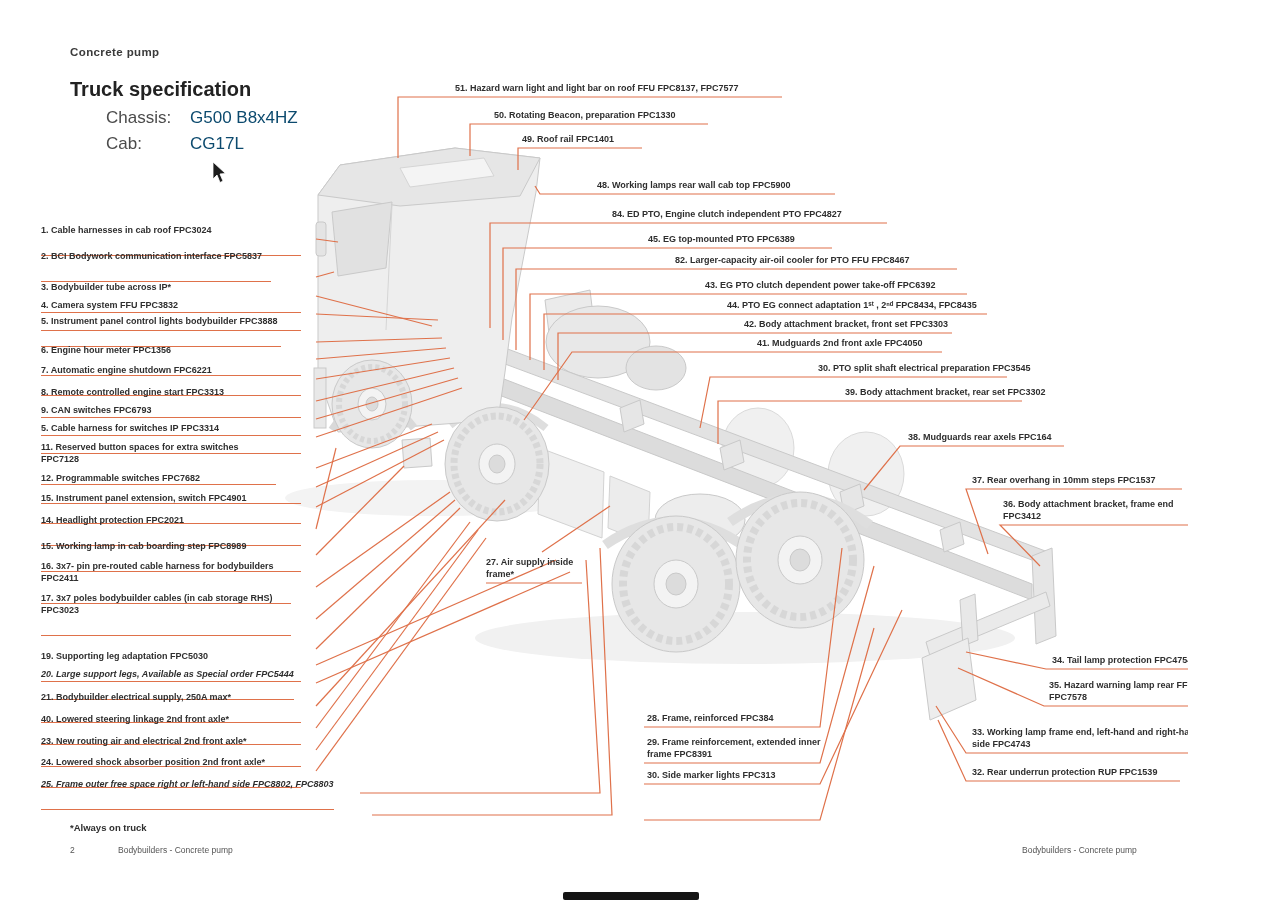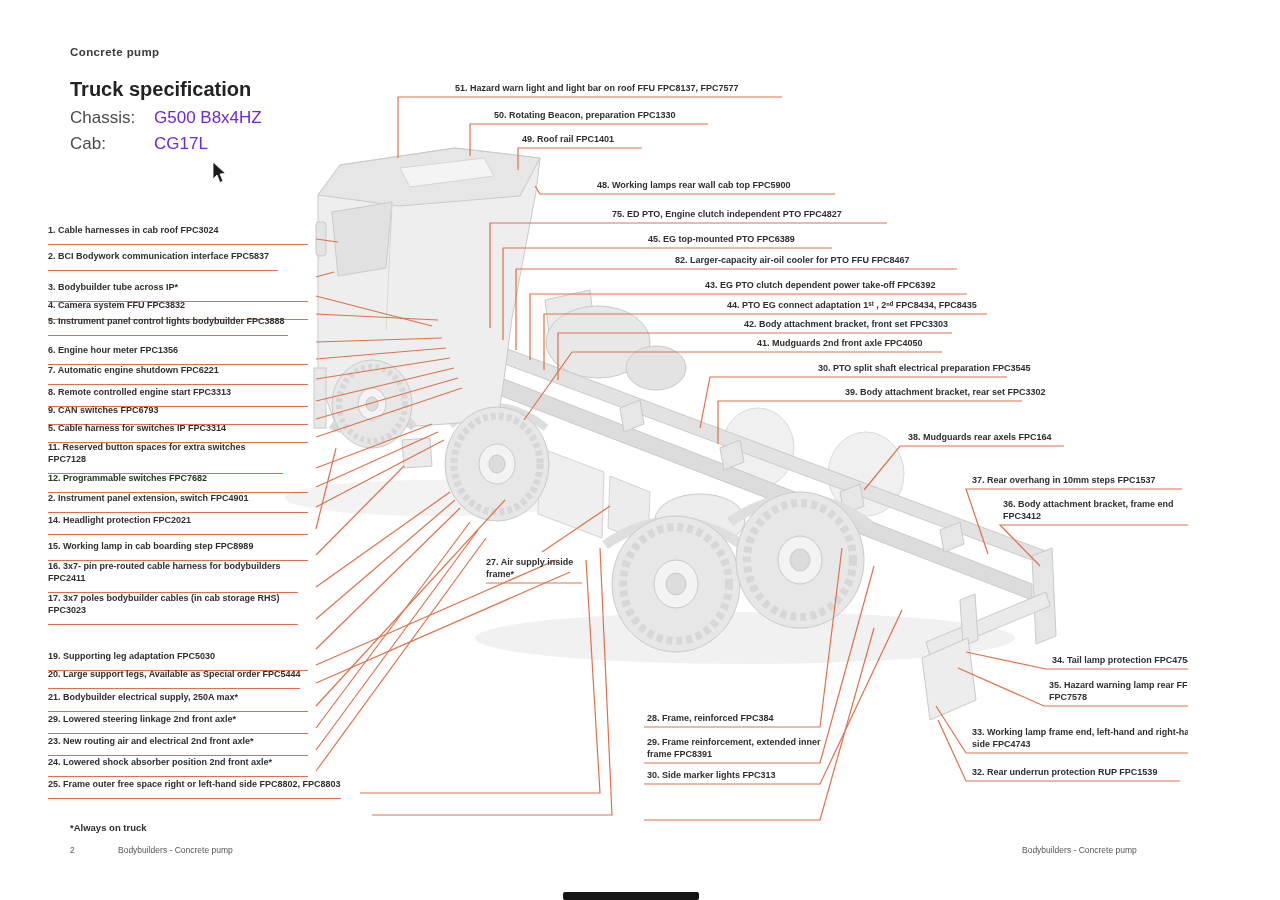--- a/index.html
+++ b/index.html
@@ -3,26 +3,26 @@
 <meta charset="utf-8">
 <style>
   html,body{margin:0;padding:0;background:#ffffff;}
   .page{
     position:relative;width:1188px;height:900px;background:#ffffff;overflow:hidden;
     font-family:"Liberation Sans","DejaVu Sans",sans-serif;color:#2f2f2f;
   }
   .category{position:absolute;left:70px;top:46px;font-size:11.5px;font-weight:bold;color:#3a3a3a;letter-spacing:.4px;}
   .title{position:absolute;left:70px;top:78px;font-size:20px;font-weight:bold;color:#222;margin:0;}
   .specrow{position:absolute;left:70px;font-size:17px;color:#4b4b4b;}
-  .specrow .lbl{display:inline-block;width:84px;}
-  .specrow .val{color:#6d28d9;}
+  .specrow .lbl{display:inline-block;width:84px;margin-left:36px;}
+  .specrow .val{color:#0c4a6e;}
   .diagram-svg{position:absolute;left:0;top:0;}
   .co{position:absolute;font-size:9px;font-weight:bold;line-height:12px;color:#2e2e2e;}
-  .co-left{left:48px;width:260px;padding-bottom:8px;border-bottom:1.4px solid #df714a;}
-  .co-left.nw{white-space:nowrap;width:auto;}
+  .co-left{left:41px;width:260px;padding-bottom:19px;border-bottom:1.4px solid #df714a;}
+  .co-left.nw{white-space:nowrap;width:auto;font-style:italic;}
   .co-top{white-space:nowrap;}
   .co-top.w{white-space:normal;}
   .footnote{position:absolute;left:70px;top:822px;font-size:9.5px;font-weight:bold;color:#2e2e2e;}
   .footer{position:absolute;left:0;right:0;top:845px;font-size:8.5px;color:#555;}
   .footer .pgnum-l{position:absolute;left:70px;}
   .footer .ftext-l{position:absolute;left:118px;}
   .footer .ftext-r{position:absolute;left:1022px;}
   .footer .pgnum-r{position:absolute;left:1203px;}
   .edgebar{position:absolute;left:563px;top:892px;width:136px;height:8px;background:#141414;border-radius:2px;}
 </style>
@@ -183,38 +183,38 @@
   <div class="co co-left" style="top:281px">3. Bodybuilder tube across IP*</div>
   <div class="co co-left" style="top:299px">4. Camera system FFU FPC3832</div>
   <div class="co co-left" style="top:315px;width:240px">5. Instrument panel control lights bodybuilder FPC3888</div>
   <div class="co co-left" style="top:344px">6. Engine hour meter FPC1356</div>
   <div class="co co-left" style="top:364px">7. Automatic engine shutdown FPC6221</div>
   <div class="co co-left" style="top:386px">8. Remote controlled engine start FPC3313</div>
   <div class="co co-left" style="top:404px">9. CAN switches FPC6793</div>
   <div class="co co-left" style="top:422px">5. Cable harness for switches IP FPC3314</div>
   <div class="co co-left" style="top:441px;width:235px">11. Reserved button spaces for extra switches FPC7128</div>
   <div class="co co-left" style="top:472px">12. Programmable switches FPC7682</div>
-  <div class="co co-left" style="top:492px">2. Instrument panel extension, switch FPC4901</div>
+  <div class="co co-left" style="top:492px">15. Instrument panel extension, switch FPC4901</div>
   <div class="co co-left" style="top:514px">14. Headlight protection FPC2021</div>
   <div class="co co-left" style="top:540px">15. Working lamp in cab boarding step FPC8989</div>
   <div class="co co-left" style="top:560px;width:250px">16. 3x7- pin pre-routed cable harness for bodybuilders FPC2411</div>
   <div class="co co-left" style="top:592px;width:250px">17. 3x7 poles bodybuilder cables (in cab storage RHS) FPC3023</div>
   <div class="co co-left" style="top:650px">19. Supporting leg adaptation FPC5030</div>
   <div class="co co-left nw" style="top:668px">20. Large support legs, Available as Special order FPC5444</div>
   <div class="co co-left" style="top:691px">21. Bodybuilder electrical supply,  250A max*</div>
-  <div class="co co-left" style="top:713px">29. Lowered steering linkage  2nd front axle*</div>
+  <div class="co co-left" style="top:713px">40. Lowered steering linkage  2nd front axle*</div>
   <div class="co co-left" style="top:735px">23. New routing air and electrical 2nd front axle*</div>
   <div class="co co-left" style="top:756px">24. Lowered shock absorber position 2nd front axle*</div>
   <div class="co co-left nw" style="top:778px">25. Frame outer free space right or left-hand side FPC8802, FPC8803</div>
 
   <div class="co co-top" style="left:455px;top:82px">51. Hazard warn light and light bar on roof FFU FPC8137, FPC7577</div>
   <div class="co co-top" style="left:494px;top:109px">50. Rotating Beacon, preparation FPC1330</div>
   <div class="co co-top" style="left:522px;top:133px">49. Roof rail FPC1401</div>
   <div class="co co-top" style="left:597px;top:179px">48. Working lamps rear wall cab top FPC5900</div>
-  <div class="co co-top" style="left:612px;top:208px">75. ED PTO, Engine clutch independent PTO FPC4827</div>
+  <div class="co co-top" style="left:612px;top:208px">84. ED PTO, Engine clutch independent PTO FPC4827</div>
   <div class="co co-top" style="left:648px;top:233px">45. EG top-mounted PTO FPC6389</div>
   <div class="co co-top" style="left:675px;top:254px">82. Larger-capacity air-oil cooler for PTO FFU FPC8467</div>
   <div class="co co-top" style="left:705px;top:279px">43. EG PTO clutch dependent power take-off FPC6392</div>
   <div class="co co-top" style="left:727px;top:299px">44. PTO EG connect adaptation 1ˢᵗ , 2ⁿᵈ FPC8434, FPC8435</div>
   <div class="co co-top" style="left:744px;top:318px">42. Body attachment bracket, front set FPC3303</div>
   <div class="co co-top" style="left:757px;top:337px">41. Mudguards 2nd front axle FPC4050</div>
   <div class="co co-top" style="left:818px;top:362px">30. PTO split shaft electrical preparation FPC3545</div>
   <div class="co co-top" style="left:845px;top:386px">39. Body attachment bracket, rear set FPC3302</div>
   <div class="co co-top" style="left:908px;top:431px">38. Mudguards rear axels FPC164</div>
   <div class="co co-top" style="left:972px;top:474px">37. Rear overhang in 10mm steps FPC1537</div>

